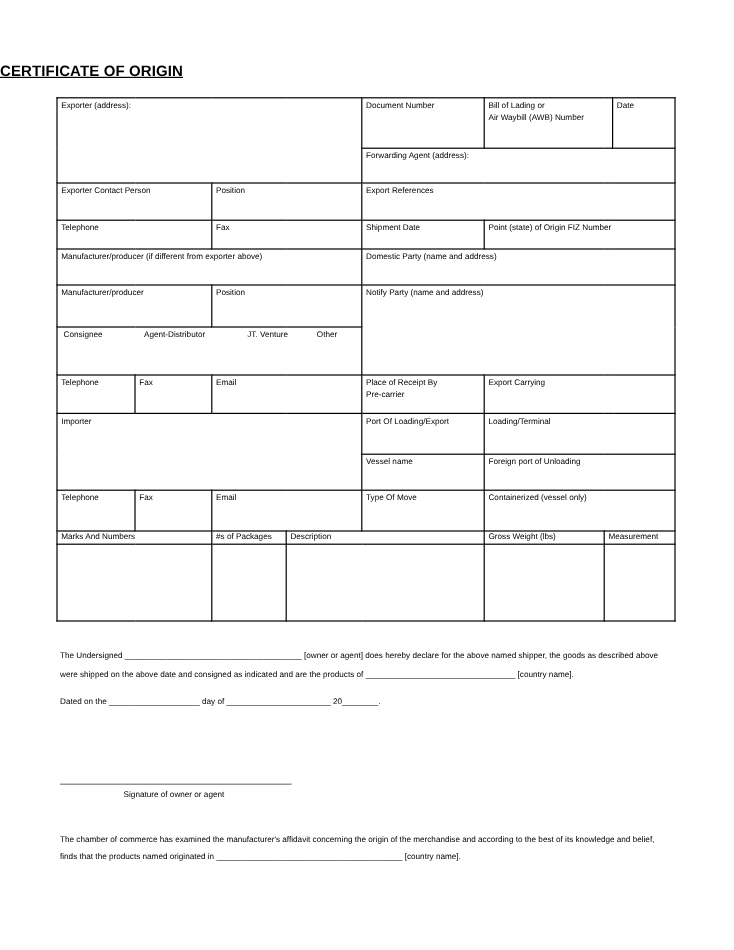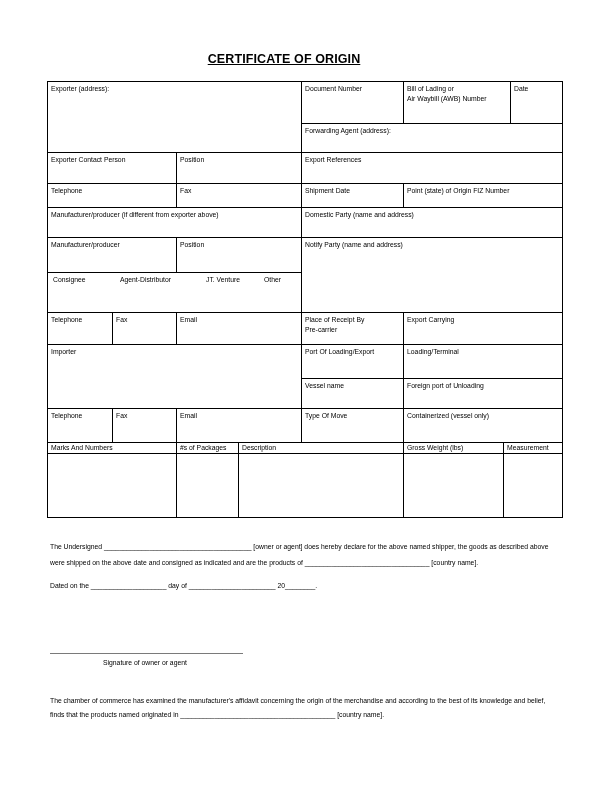--- a/index.html
+++ b/index.html
@@ -11,21 +11,20 @@
     background: #ffffff;
     font-family: "Liberation Sans", sans-serif;
     color: #000;
     overflow: hidden;
   }
   .title {
     position: absolute;
     top: 52px;
     left: 0;
     width: 568px;
-    text-align: center;
     font-size: 12.5px;
     font-weight: bold;
     letter-spacing: 0.1px;
     text-decoration: underline;
   }
   table.form-table {
     position: absolute;
     left: 47px;
     top: 81px;
     width: 515px;

